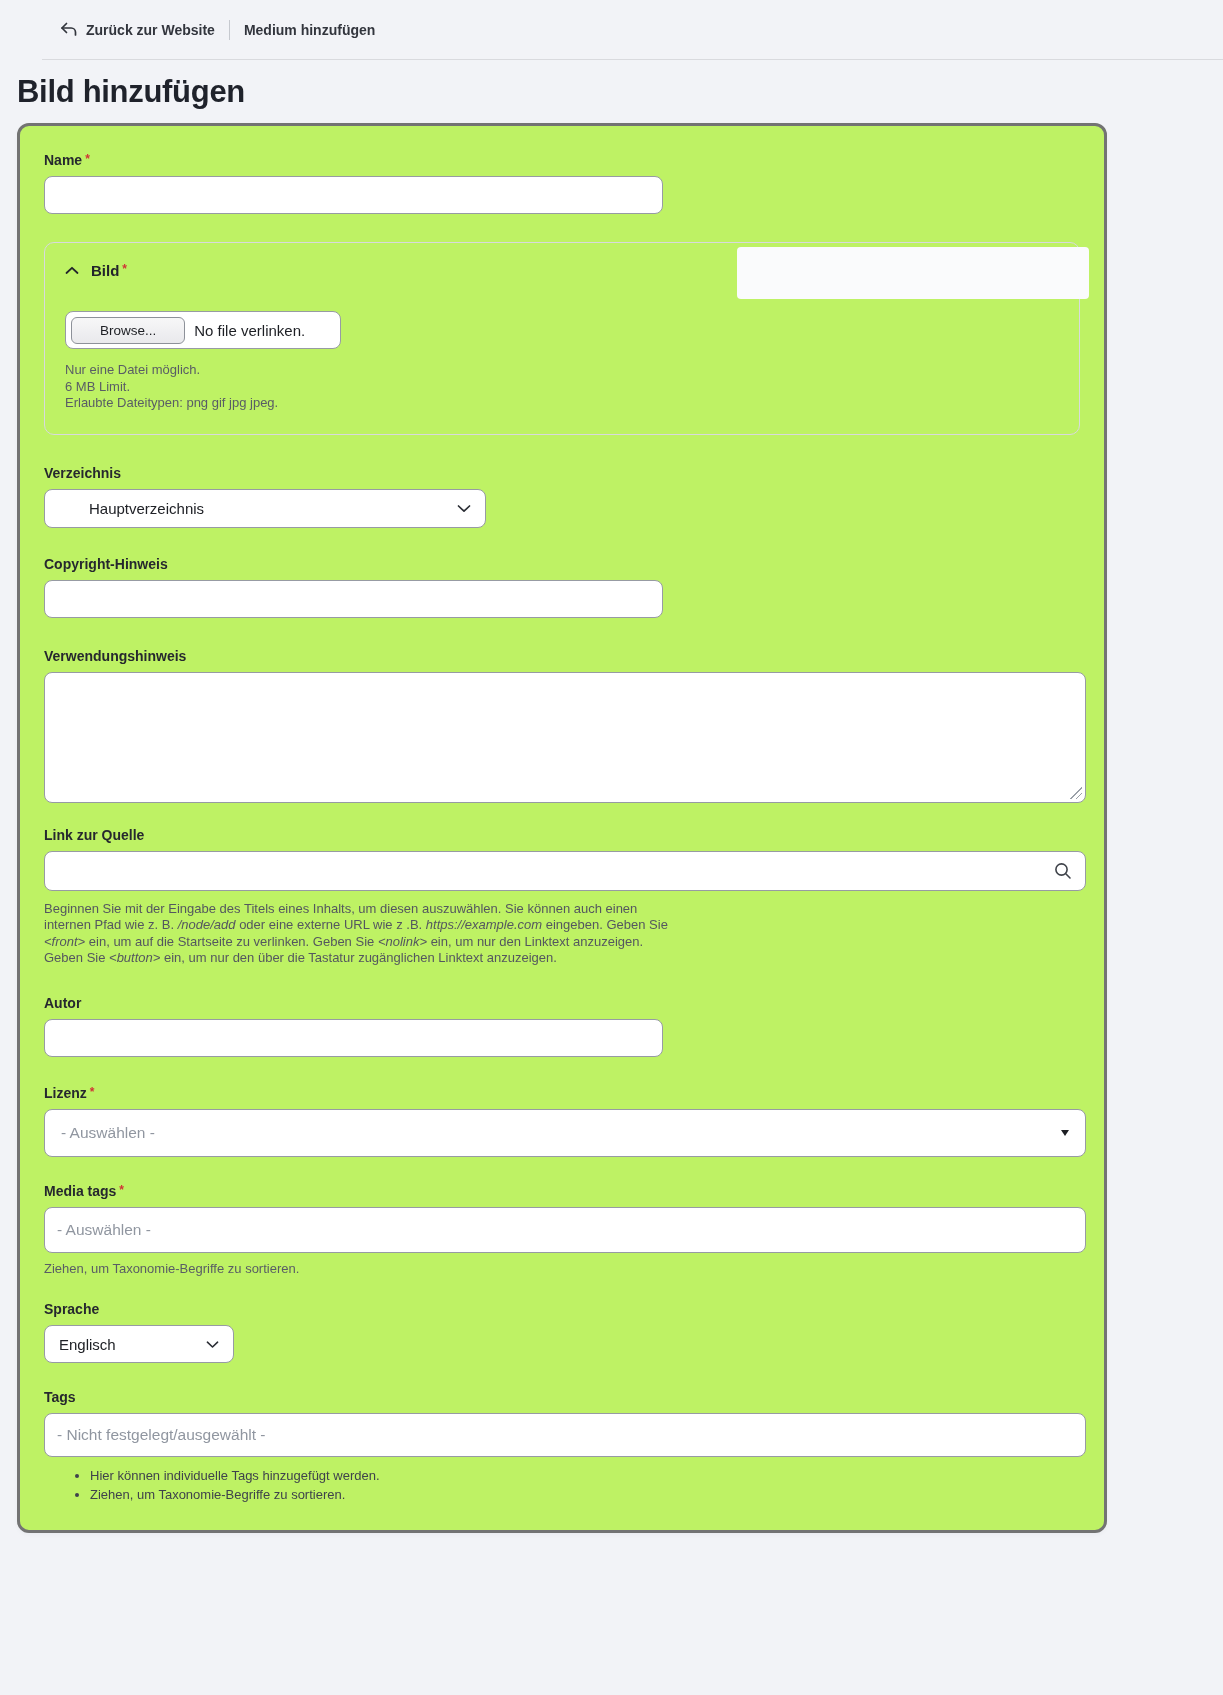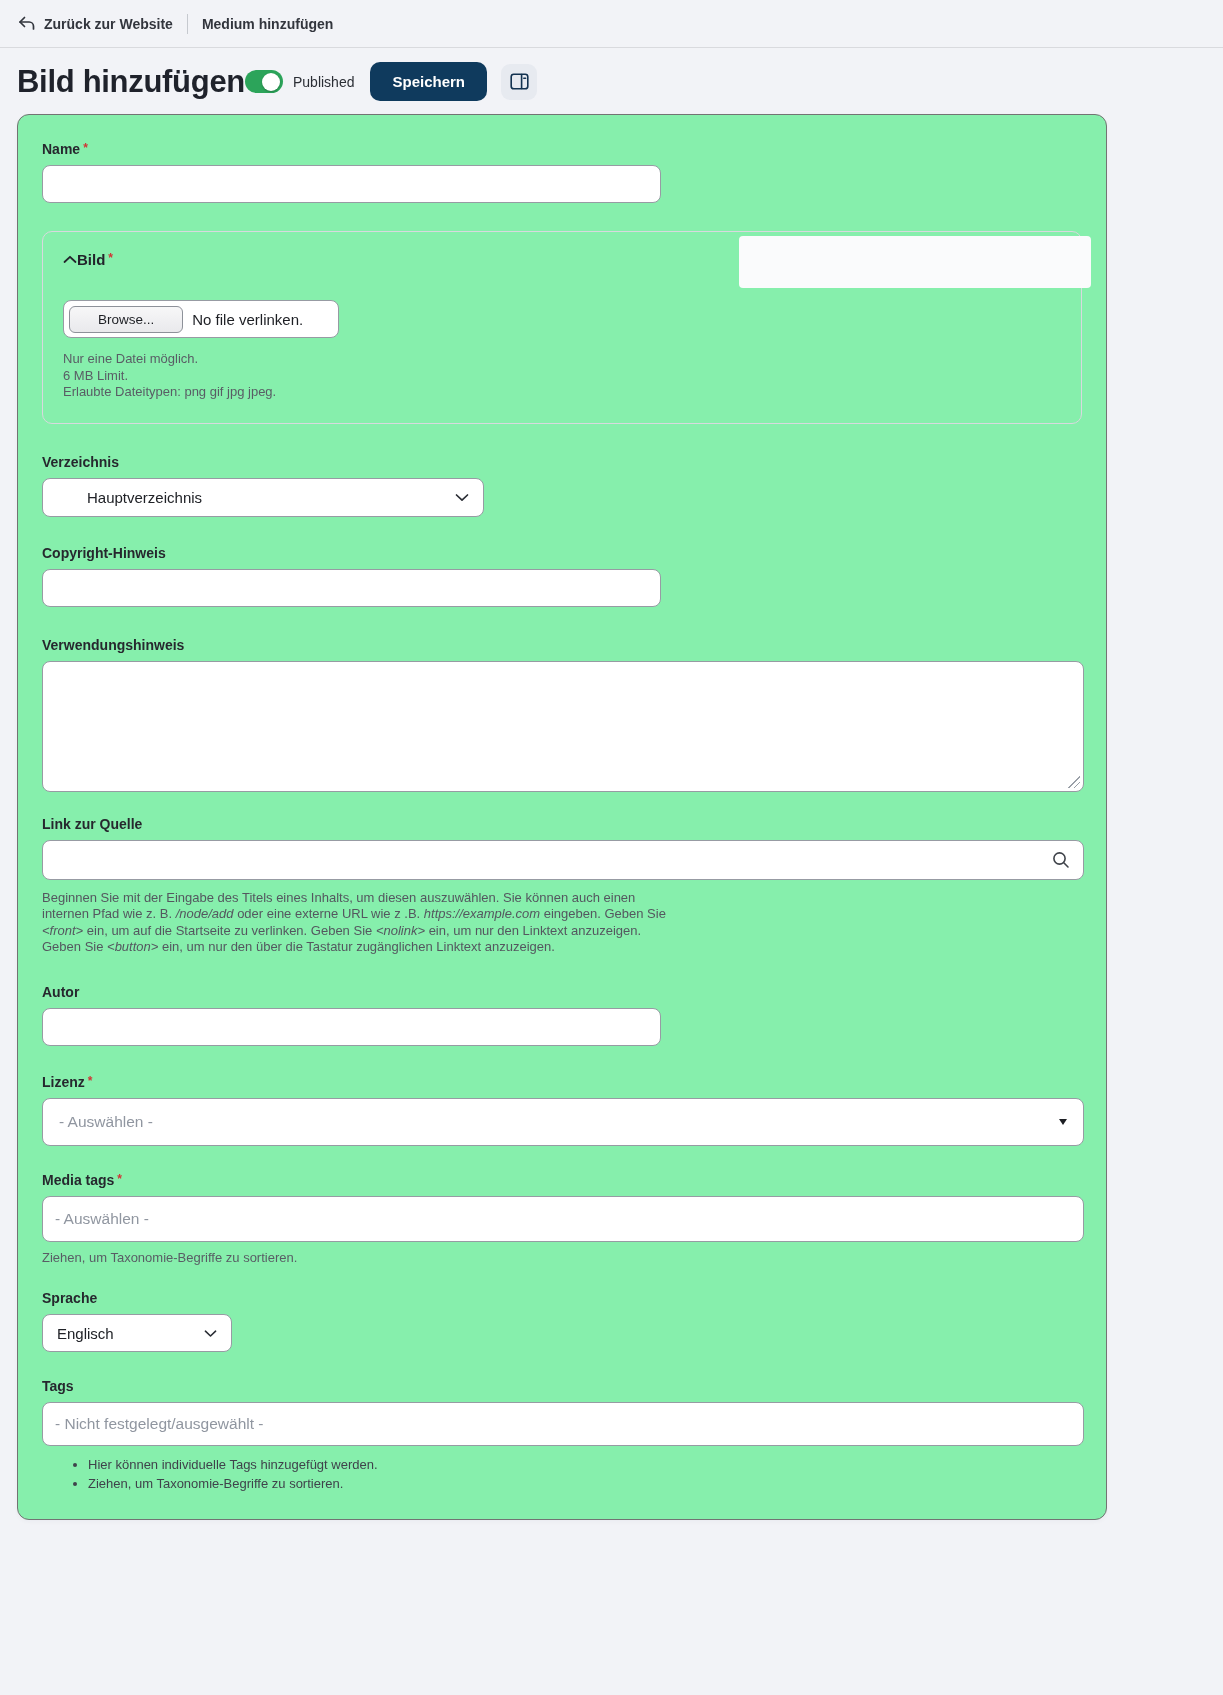--- a/index.html
+++ b/index.html
@@ -7,22 +7,22 @@
   body {
     height:1695px;
     background:#f2f3f7;
     font-family:"Liberation Sans", sans-serif;
     color:#23252c;
     position:relative;
     overflow:hidden;
   }
   
   .topbar{
-    height:48px; display:flex; align-items:center;
-    padding:0 18px; border-bottom:1px solid #d9dade;
+    height:60px; display:flex; align-items:center;
+    padding:0 18px; border-bottom:1px solid #d9dade;margin-left:42px;
   }
   .back-link{ display:flex; align-items:center; gap:9px; font-size:14px; font-weight:600; color:#32353d; cursor:pointer;}
   .topbar-divider{ width:1px; height:20px; background:#c6c9cf; margin:0 14px; }
   .topbar-context{ font-size:14px; font-weight:600; color:#32353d; }
   
   .header{
     width:1090px; margin:14px 0 0 17px;
     display:flex; align-items:center; 
   }
   .page-title{ font-size:31px; font-weight:700; color:#1f222b; letter-spacing:-0.3px; }
@@ -41,22 +41,22 @@
     background:#0f3a5d; color:#fff; border:none; border-radius:10px;
     font-family:inherit; font-size:15px; font-weight:600;
     padding:11px 22px; cursor:pointer;
   }
   .meta-btn{
     width:36px; height:36px; border:none; border-radius:9px; background:#e7eaf0;
     display:flex; align-items:center; justify-content:center; cursor:pointer;
   }
   
   .card{
-    width:1090px; margin:13px 0 0 17px; background:#86efac;
-    border:1px solid #737373; border-radius:12px;
+    width:1090px; margin:13px 0 0 17px; background:#bef264;
+    border:3px solid #737373; border-radius:12px;
     box-shadow:0 2px 4px rgba(25,30,60,.03);
     padding:26px 24px 26px;
   }
   .field{ margin-top:28px; }
   .field:first-child{ margin-top:0; }
   .label{ display:block; font-size:14px; font-weight:600; color:#26282e; margin-bottom:8px; }
   .req{ color:#d03535; font-size:12px; margin-left:3px; vertical-align:top; }
   .text-input{
     height:38px; border:1px solid #979ba3; border-radius:8px; background:#fff;
     font-family:inherit; font-size:15px; color:#1f2127; padding:0 12px; display:block;
@@ -66,21 +66,21 @@
   .description{ font-size:13px; line-height:16.5px; color:#595d65; margin-top:8px; }
   
   .details{
     margin-top:28px; border:1px solid #d8d9de; border-radius:10px;
     padding:19px 20px 22px; position:relative;
   }
   .summary-ghost{
     position:absolute; top:4px; right:-10px; width:352px; height:52px;
     background:#fafbfc; border-radius:4px; pointer-events:none;
   }
-  .summary{ display:flex; align-items:center; cursor:pointer; position:relative; }
+  .summary{ display:flex; align-items:center; gap:12px; cursor:pointer; position:relative; }
   .summary-title{ font-size:15px; font-weight:700; color:#22242b; }
   .details-body{ margin-top:32px; }
   .file-widget{
     width:276px; height:38px; border:1px solid #979ba3; border-radius:8px;
     display:flex; align-items:center; padding:0 10px 0 5px; background:#fff;
   }
   .browse-btn{
     height:27px; padding:0 28px; border:1px solid #8d9199; border-radius:6px;
     background:linear-gradient(#f7f7f8,#e9e9ec);
     font-family:inherit; font-size:13.5px; color:#1d1f24; cursor:pointer;
@@ -146,38 +146,20 @@
       </svg>
     </span>
     <span>Zurück zur Website</span>
   </div>
   <div class="topbar-divider"></div>
   <div class="topbar-context">Medium hinzufügen</div>
 </div>
 
 <div class="header">
   <h1 class="page-title">Bild hinzufügen</h1>
-  <div class="header-actions">
-    <div class="toggle-wrap">
-      <div class="toggle">
-        <div class="knob"></div>
-      </div>
-      <span class="toggle-label">Published</span>
-    </div>
-    <button class="save-btn">Speichern</button>
-    <button class="meta-btn">
-      <span>
-        <svg width="19" height="17" viewBox="0 0 19 17" fill="none" stroke="#133250" stroke-width="1.6" stroke-linecap="round">
-          <rect x="1.2" y="1.2" width="16.6" height="14.6" rx="2.6"></rect>
-          <path d="M11.6 1.5 V15.5"></path>
-          <path d="M13.8 5.2 H15.6"></path>
-        </svg>
-      </span>
-    </button>
-  </div>
 </div>
 
 <div class="card">
 
   <div class="field">
     <label class="label">
       <span>Name</span><span class="req">*</span>
     </label>
     <input class="text-input w-narrow" type="text" style="">
   </div>

